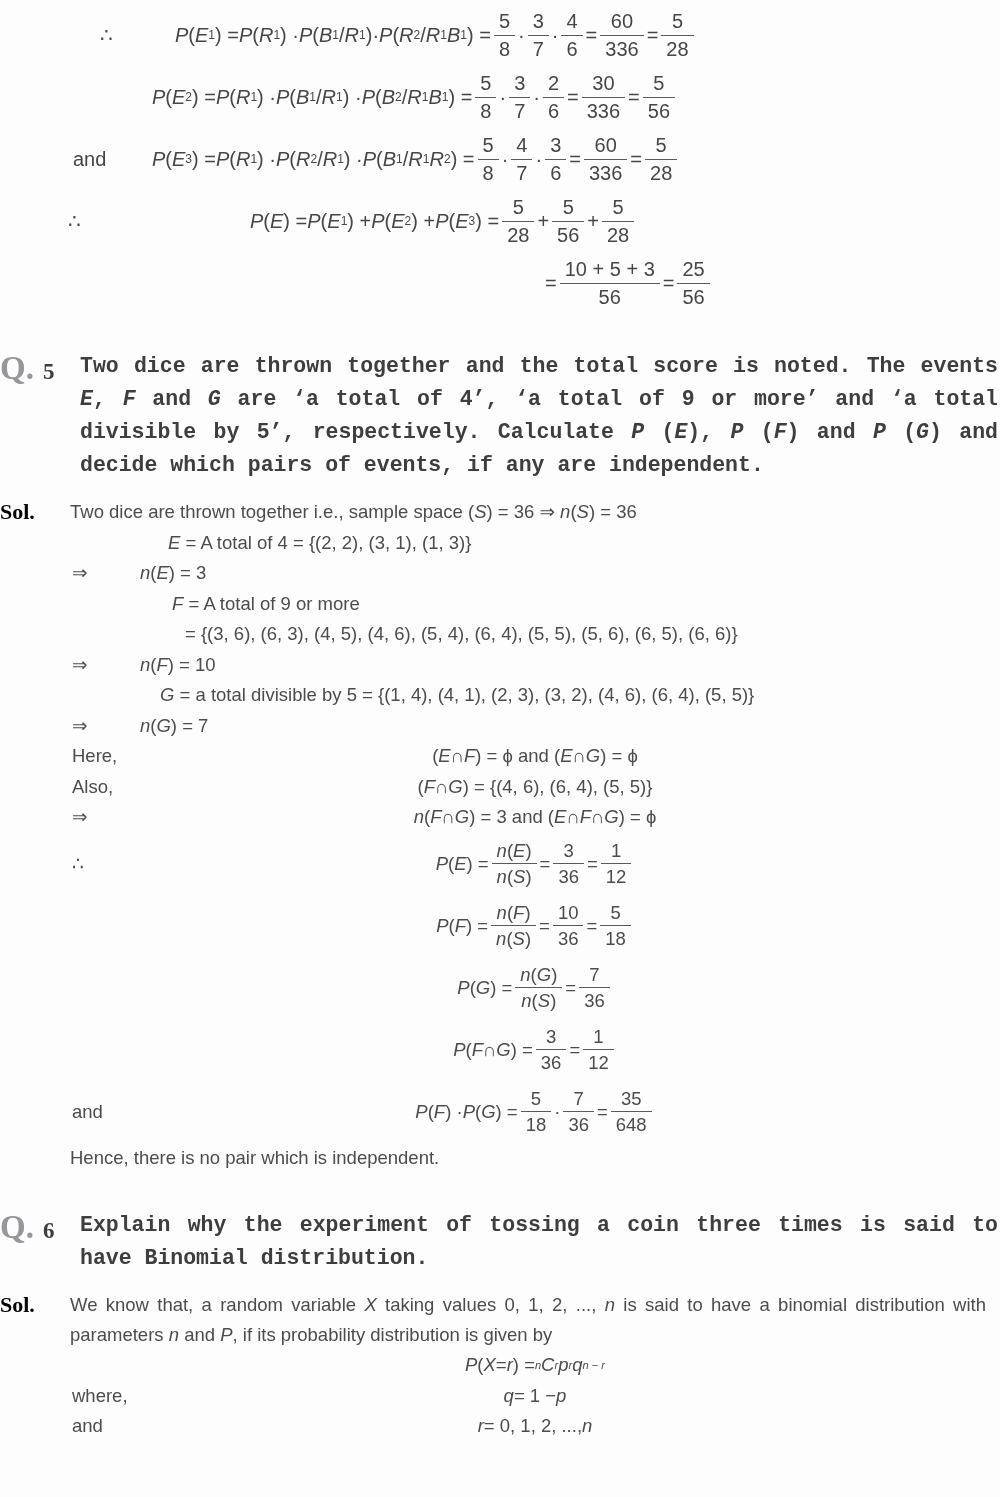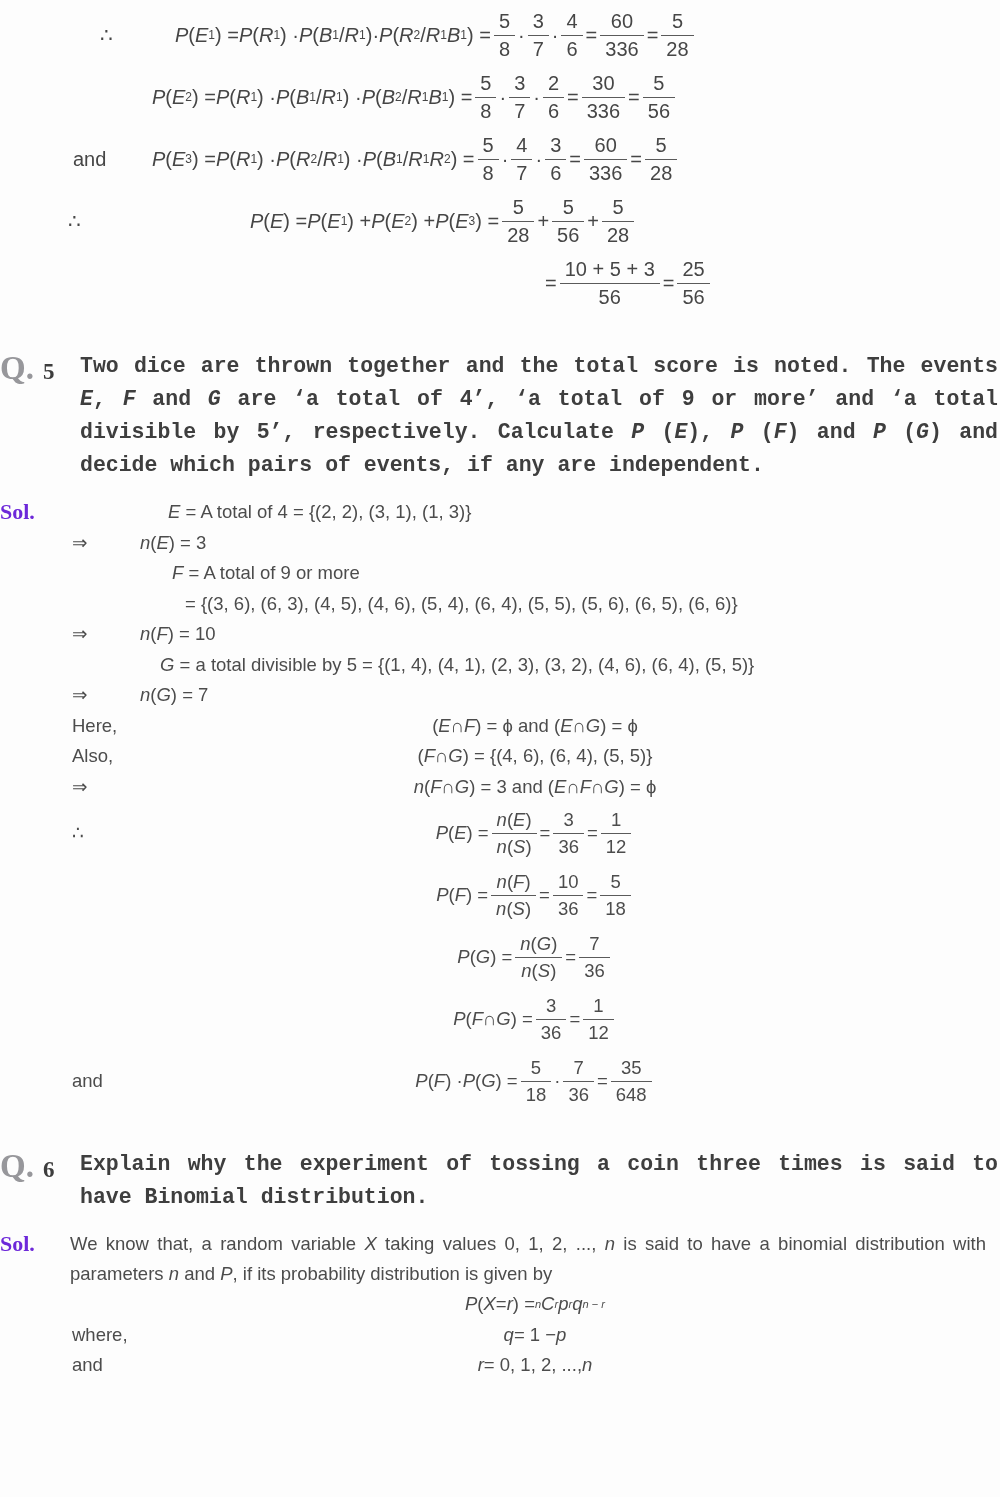--- a/index.html
+++ b/index.html
@@ -25,21 +25,21 @@
   .qblock{display:flex;margin-top:36px;}
   .qmark{width:80px;display:flex;align-items:baseline;flex-shrink:0;}
   .qQ{font-family:"Liberation Serif",serif;font-weight:700;font-size:33px;color:#97979b;}
   .qnum{font-family:"Liberation Serif",serif;font-weight:700;font-size:23px;color:#3d3d3d;margin-left:9px;}
   .qtext{flex:1;font-family:Liberation Mono, monospace;font-weight:600;font-size:21.5px;
          line-height:33px;color:#3e3e3e;text-align:justify;padding-right:2px;}
 
   
   .solblock{display:flex;margin-top:15px;}
   .smark{width:70px;flex-shrink:0;font-family:"Liberation Serif",serif;font-weight:700;
-         font-size:22px;color:#6d28d9;line-height:30px;}
+         font-size:22px;color:#000000;line-height:30px;}
   .scontent{flex:1;font-size:18.5px;color:#4c4c4c;}
   .srow{position:relative;display:flex;align-items:center;min-height:30.5px;}
   .frow{min-height:62px;}
   .slbl{position:absolute;left:2px;top:50%;transform:translateY(-50%);}
   .sctr{flex:1;display:flex;justify-content:center;align-items:center;white-space:nowrap;}
   .sright{flex:1;text-align:right;}
   .stext{white-space:nowrap;}
   .para{text-align:justify;line-height:30px;padding-right:14px;}
   .i70{padding-left:70px;}.i90{padding-left:90px;}.i98{padding-left:98px;}
   .i102{padding-left:102px;}.i115{padding-left:115px;}
@@ -133,20 +133,23 @@
     <span class="qQ">Q.</span>
     <span class="qnum">5</span>
   </div>
   <div class="qtext">Two dice are thrown together and the total score is noted. The events <i>E</i>, <i>F</i> and <i>G</i> are ‘a total of 4’, ‘a total of 9 or more’ and ‘a total divisible by 5’, respectively. Calculate <i>P</i> (<i>E</i>), <i>P</i> (<i>F</i>) and <i>P</i> (<i>G</i>) and decide which pairs of events, if any are independent.</div>
 </div>
 
 <div class="solblock">
   <div class="smark">Sol.</div>
   <div class="scontent">
     <div class="srow">
+      <span class="stext">Two dice are thrown together i.e., sample space (<i>S</i>) = 36 ⇒ <i>n</i>(<i>S</i>) = 36</span>
+    </div>
+    <div class="srow">
       <span class="stext i98"><i>E</i> = A total of 4 = {(2, 2), (3, 1), (1, 3)}</span>
     </div>
     <div class="srow">
       <span class="slbl">⇒</span>
       <span class="stext i70"><i>n</i>(<i>E</i>) = 3</span>
     </div>
     <div class="srow">
       <span class="stext i102"><i>F</i> = A total of 9 or more</span>
     </div>
     <div class="srow">
@@ -224,20 +227,23 @@
             <span class="fnum">5</span>
             <span class="fden">18</span>
           </span> · <span class="frac">
             <span class="fnum">7</span>
             <span class="fden">36</span>
           </span> = <span class="frac">
             <span class="fnum">35</span>
             <span class="fden">648</span>
           </span></span>
     </div>
+    <div class="srow">
+      <span class="stext">Hence, there is no pair which is independent.</span>
+    </div>
   </div>
 </div>
 
 <div class="qblock">
   <div class="qmark">
     <span class="qQ">Q.</span>
     <span class="qnum">6</span>
   </div>
   <div class="qtext">Explain why the experiment of tossing a coin three times is said to have Binomial distribution.</div>
 </div>

